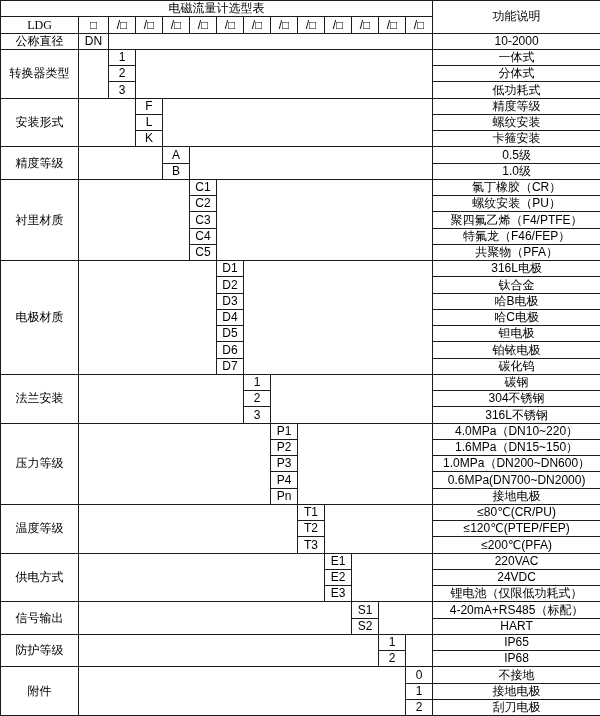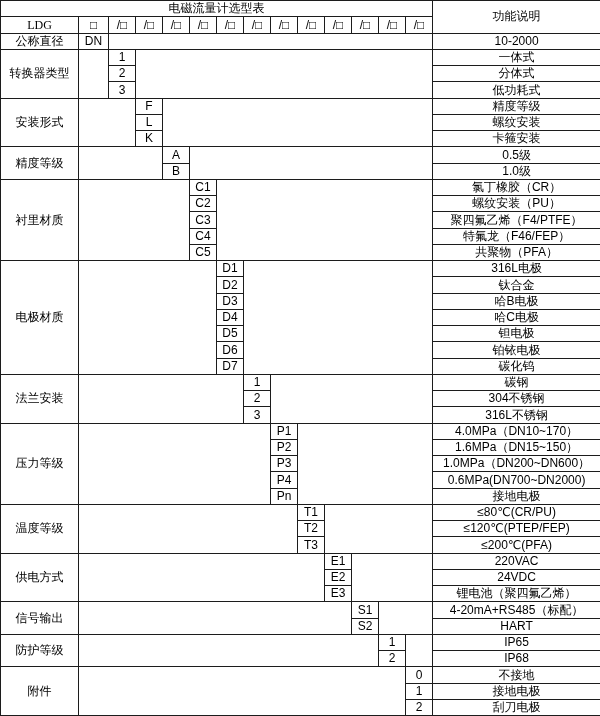--- a/index.html
+++ b/index.html
@@ -197,21 +197,21 @@
         </tr>
         <tr>
           <td class="code-cell">3</td>
           <td class="desc-cell">316L不锈钢</td>
         </tr>
         <tr>
           <td class="label-cell" rowspan="5">压力等级</td>
           <td class="filler-cell" colspan="7" rowspan="5"></td>
           <td class="code-cell">P1</td>
           <td class="filler-cell" colspan="5" rowspan="5"></td>
-          <td class="desc-cell desc-left">4.0MPa（DN10~170）</td>
+          <td class="desc-cell desc-left">4.0MPa（DN10~220）</td>
         </tr>
         <tr>
           <td class="code-cell">P2</td>
           <td class="desc-cell desc-left">1.6MPa（DN15~150）</td>
         </tr>
         <tr>
           <td class="code-cell">P3</td>
           <td class="desc-cell desc-left">1.0MPa（DN200~DN600）</td>
         </tr>
         <tr>
@@ -243,21 +243,21 @@
           <td class="code-cell">E1</td>
           <td class="filler-cell" colspan="3" rowspan="3"></td>
           <td class="desc-cell">220VAC</td>
         </tr>
         <tr>
           <td class="code-cell">E2</td>
           <td class="desc-cell">24VDC</td>
         </tr>
         <tr>
           <td class="code-cell">E3</td>
-          <td class="desc-cell">锂电池（聚四氟乙烯）</td>
+          <td class="desc-cell">锂电池（仅限低功耗式）</td>
         </tr>
         <tr>
           <td class="label-cell" rowspan="2">信号输出</td>
           <td class="filler-cell" colspan="10" rowspan="2"></td>
           <td class="code-cell">S1</td>
           <td class="filler-cell" colspan="2" rowspan="2"></td>
           <td class="desc-cell">4-20mA+RS485（标配）</td>
         </tr>
         <tr>
           <td class="code-cell">S2</td>

